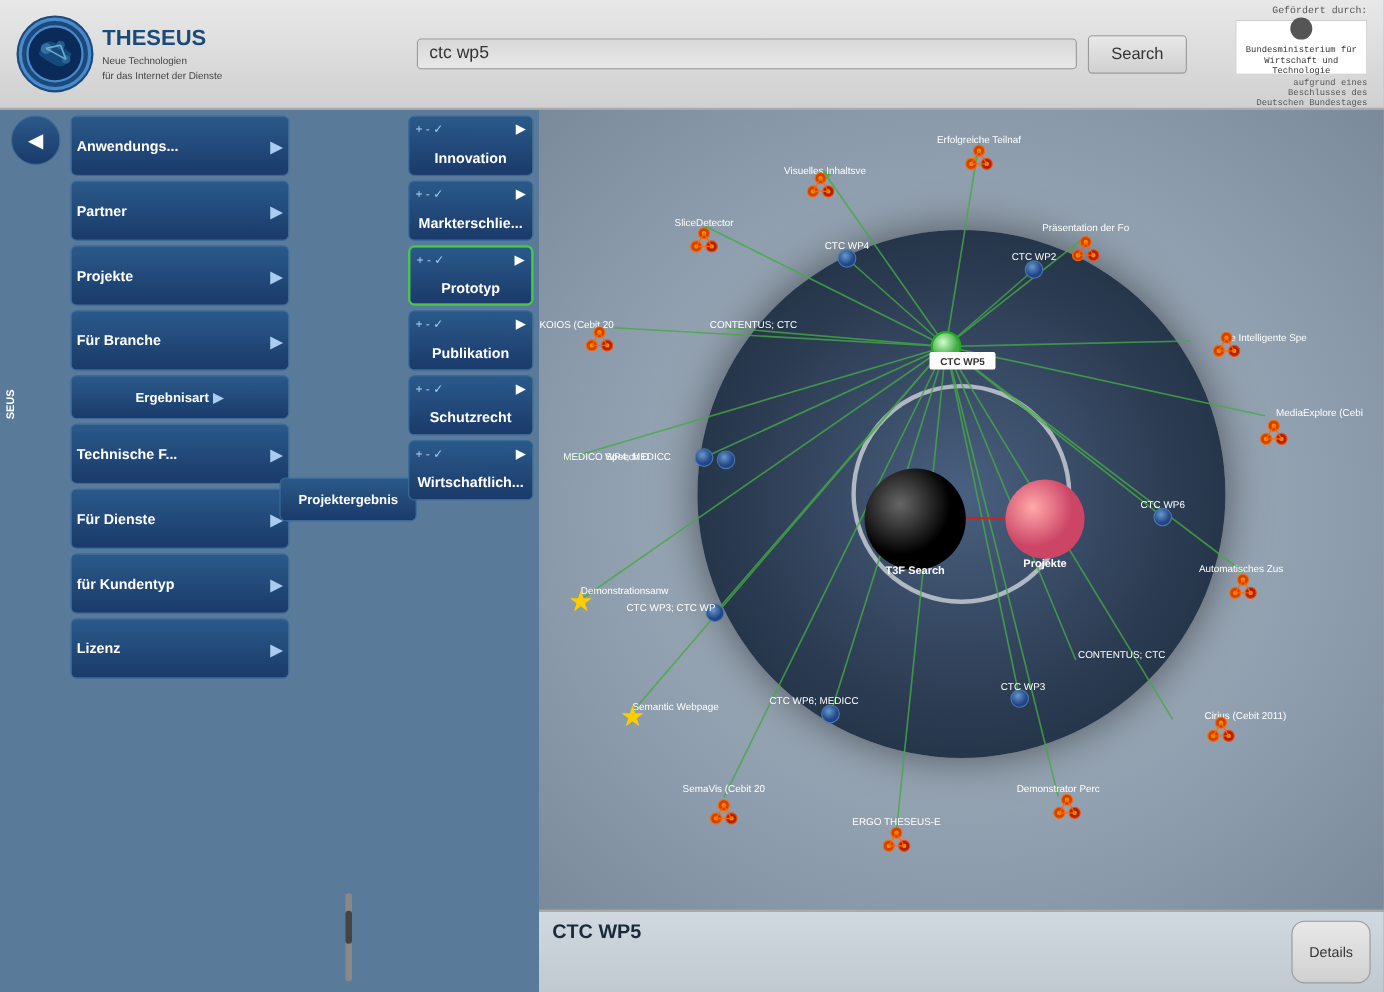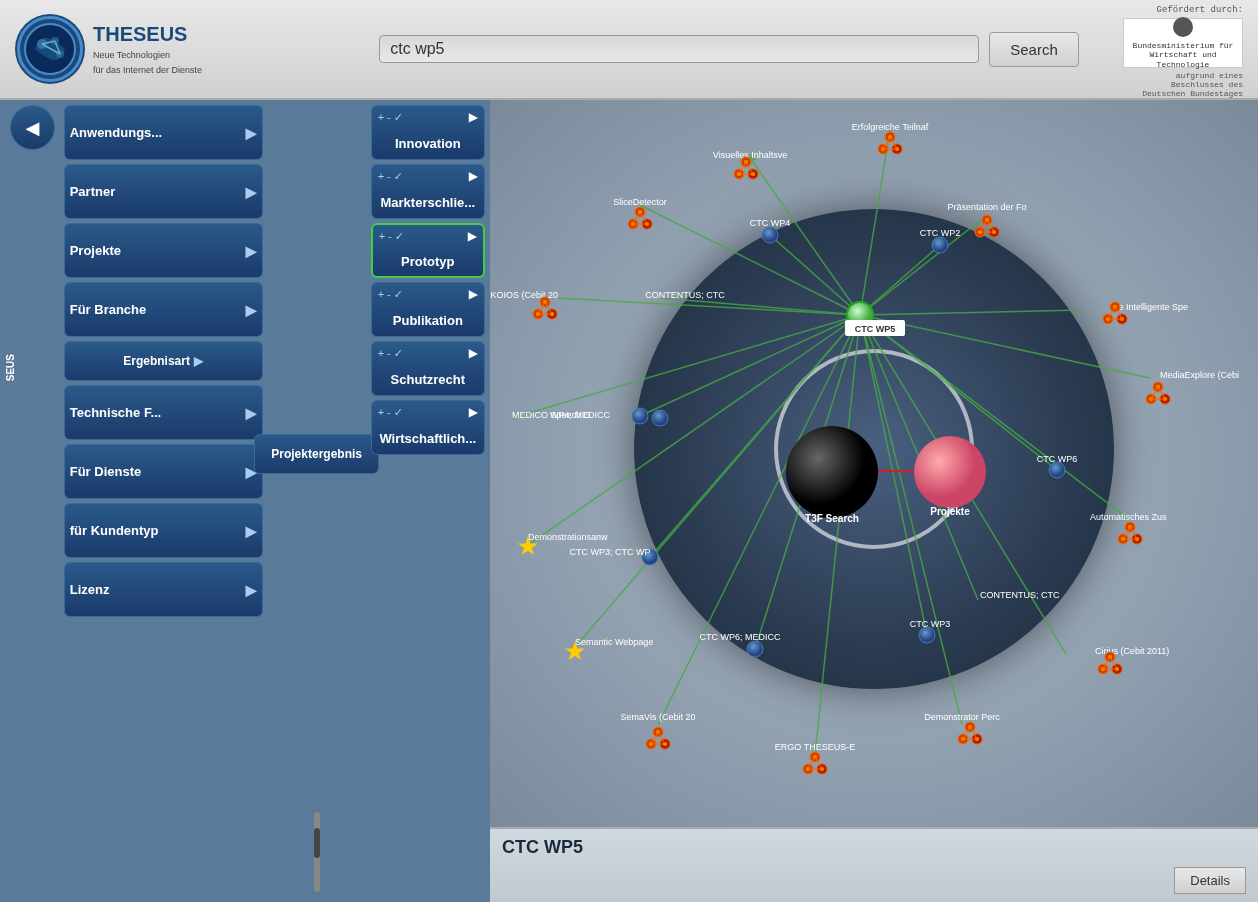--- a/index.html
+++ b/index.html
@@ -270,22 +270,22 @@
     #info-title {
       font-size: 18px;
       font-weight: bold;
       color: #1a2a3a;
     }
     #details-btn {
       position: absolute;
       bottom: 8px; right: 12px;
       background: linear-gradient(to bottom, #e8e8e8, #d0d0d0);
       border: 1px solid #999;
-      border-radius: 0;
-      padding: 5px 15px;
+      border-radius: 12px;
+      padding: 20px 15px;
       font-size: 13px;
       cursor: pointer;
       color: #333;
     }
 
     
     #scroll-indicator {
       position: absolute;
       right: 485px; top: 50%;
       transform: translateY(-50%);

